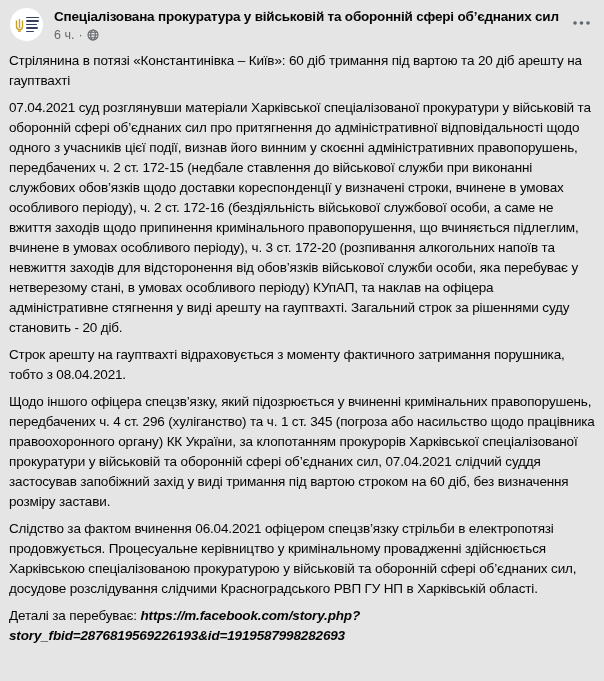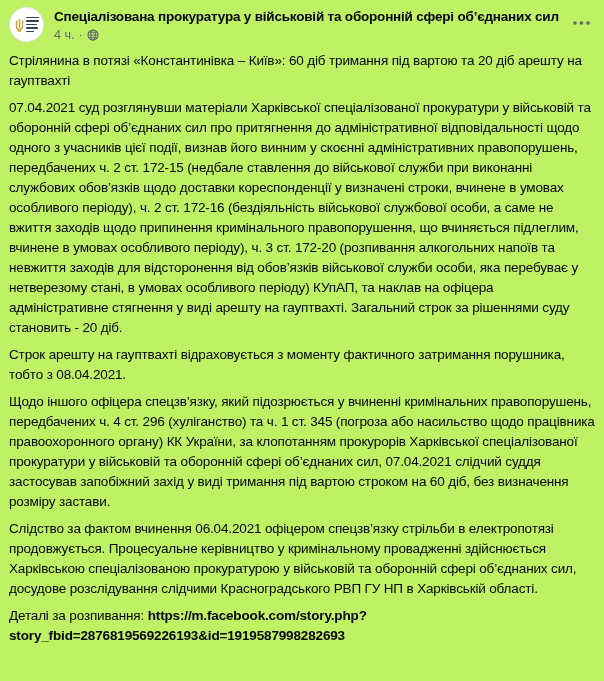--- a/index.html
+++ b/index.html
@@ -3,21 +3,21 @@
 <meta charset="utf-8">
 <style>
   * { margin:0; padding:0; box-sizing:border-box; }
   html, body { width:604px; height:681px; }
   body {
     background:#ffffff;
     font-family:"Liberation Sans", sans-serif;
     color:#050505;
     overflow:hidden;
   }
-  .post-card { width:604px; height:681px; padding:7px 9px 0 9px; background:#bef264; }
+  .post-card { width:604px; height:681px; padding:7px 9px 0 9px; background:#e5e5e5; }
 
   
   .post-header { display:flex; align-items:flex-start; }
   .avatar {
     flex:0 0 auto; width:35px; height:35px; border-radius:50%;
     background:#fff; border:1px solid #e4e6eb;
     display:flex; align-items:center; justify-content:center; gap:2px;
     cursor:pointer;
   }
   .logo-lines { display:flex; flex-direction:column; gap:2px; }
@@ -40,21 +40,21 @@
 
   .more-btn {
     flex:0 0 auto; width:28px; height:28px; margin-top:2px;
     display:flex; align-items:center; justify-content:center;
     border-radius:50%; cursor:pointer;
   }
 
   
   .post-body { margin-top:9px; font-size:13.5px; line-height:20px; letter-spacing:-0.15px; }
   .post-body p { margin:0 0 7px 0; }
-  .post-link { font-weight:700; color:#050505; text-decoration:none; word-break:normal; cursor:pointer; }
+  .post-link { font-weight:700; color:#050505; text-decoration:none; word-break:normal; cursor:pointer;font-style:italic; }
   .url-tail { display:inline-block; }
 
   svg { display:block; }
 </style>
 </head>
 <body>
 
 <div class="post-card">
 
   <div class="post-header">
@@ -71,21 +71,21 @@
           <span></span>
           <span></span>
           <span></span>
           <span></span>
       </span>
     </div>
 
     <div class="header-info">
       <div class="page-name">Спеціалізована прокуратура у військовій та оборонній сфері об’єднаних сил</div>
       <div class="meta-row">
-        <span class="timestamp">4 ч.</span>
+        <span class="timestamp">6 ч.</span>
         <span class="dot">·</span>
         <span>
           <svg width="12" height="12" viewBox="0 0 12 12">
             <circle cx="6" cy="6" r="5" fill="none" stroke="#65676b" stroke-width="1.1"></circle>
             <ellipse cx="6" cy="6" rx="2.3" ry="5" fill="none" stroke="#65676b" stroke-width="1.1"></ellipse>
             <path d="M1 6 h10 M1.8 3.2 h8.4 M1.8 8.8 h8.4" fill="none" stroke="#65676b" stroke-width="1.1"></path>
           </svg>
         </span>
       </div>
     </div>
@@ -100,16 +100,16 @@
       </span>
     </div>
   </div>
 
   <div class="post-body">
     <p>Стрілянина в потязі «Константинівка – Київ»: 60 діб тримання під вартою та 20 діб арешту на гауптвахті</p>
     <p>07.04.2021 суд розглянувши матеріали Харківської спеціалізованої прокуратури у військовій та оборонній сфері об’єднаних сил про притягнення до адміністративної відповідальності щодо одного з учасників цієї події, визнав його винним у скоєнні адміністративних правопорушень, передбачених ч. 2 ст. 172-15 (недбале ставлення до військової служби при виконанні службових обов’язків щодо доставки кореспонденції у визначені строки, вчинене в умовах особливого періоду), ч. 2 ст. 172-16 (бездіяльність військової службової особи, а саме не вжиття заходів щодо припинення кримінального правопорушення, що вчиняється підлеглим, вчинене в умовах особливого періоду), ч. 3 ст. 172-20 (розпивання алкогольних напоїв та невжиття заходів для відсторонення від обов’язків військової служби особи, яка перебуває у нетверезому стані, в умовах особливого періоду) КУпАП, та наклав на офіцера адміністративне стягнення у виді арешту на гауптвахті. Загальний строк за рішеннями суду становить - 20 діб.</p>
     <p>Строк арешту на гауптвахті відраховується з моменту фактичного затримання порушника, тобто з 08.04.2021.</p>
     <p>Щодо іншого офіцера спецзв’язку, який підозрюється у вчиненні кримінальних правопорушень, передбачених ч. 4 ст. 296 (хуліганство) та ч. 1 ст. 345 (погроза або насильство щодо працівника правоохоронного органу) КК України, за клопотанням прокурорів Харківської спеціалізованої прокуратури у військовій та оборонній сфері об’єднаних сил, 07.04.2021 слідчий суддя застосував запобіжний захід у виді тримання під вартою строком на 60 діб, без визначення розміру застави.</p>
     <p>Слідство за фактом вчинення 06.04.2021 офіцером спецзв’язку стрільби в електропотязі продовжується. Процесуальне керівництво у кримінальному провадженні здійснюється Харківською спеціалізованою прокуратурою у військовій та оборонній сфері об’єднаних сил, досудове розслідування слідчими Красноградського РВП ГУ НП в Харківській області.</p>
-    <p><span>Деталі за розпивання: </span><a class="post-link"><span>https://m.facebook.com/story.php?</span><span class="url-tail">story_fbid=2876819569226193&amp;id=1919587998282693</span></a></p>
+    <p><span>Деталі за перебуває: </span><a class="post-link"><span>https://m.facebook.com/story.php?</span><span class="url-tail">story_fbid=2876819569226193&amp;id=1919587998282693</span></a></p>
   </div>
 
 </div>
 
 </body></html>

